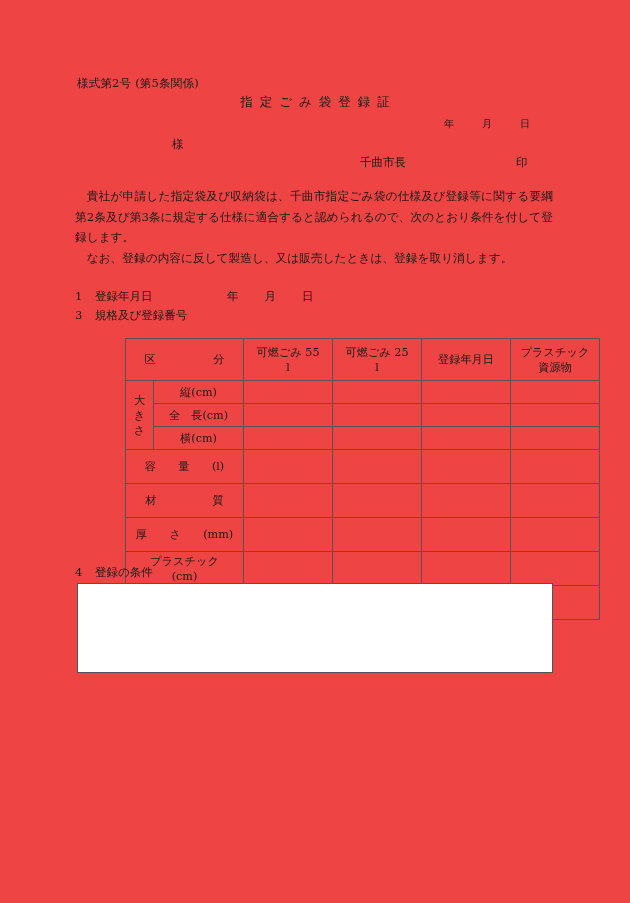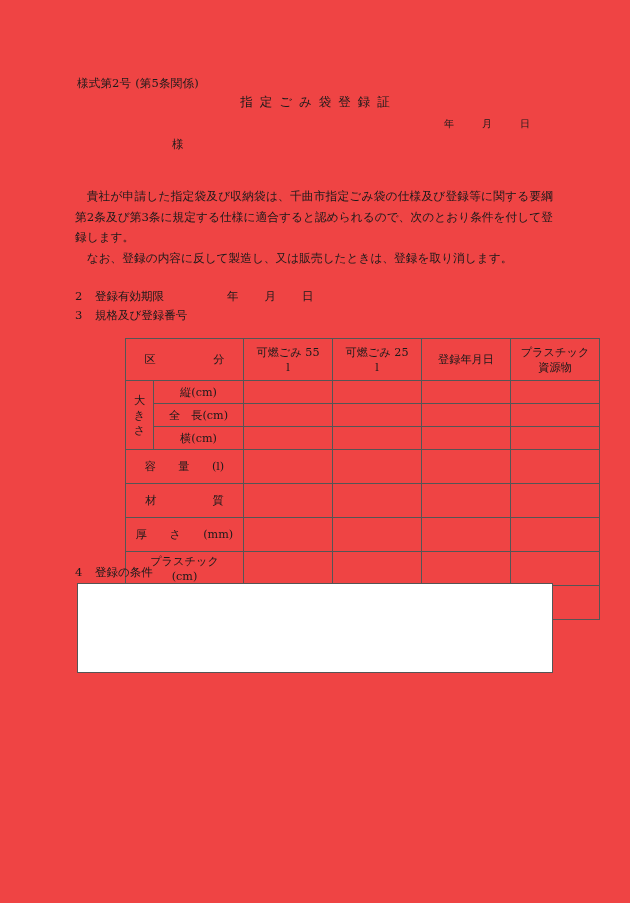--- a/index.html
+++ b/index.html
@@ -181,29 +181,32 @@
   <div class="form-no">様式第2号 (第5条関係)</div>
 
   <div class="doc-title">指定ごみ袋登録証</div>
 
   <div class="date-line">
     <span>年</span><span class="gap"></span><span>月</span><span class="gap"></span><span>日</span>
   </div>
 
   <div class="addressee">様</div>
 
+  <div class="issuer-row">
+    <span>千曲市長</span><span class="seal">印</span>
+  </div>
 
   <div class="body-text">
     <p>貴社が申請した指定袋及び収納袋は、千曲市指定ごみ袋の仕様及び登録等に関する要綱第2条及び第3条に規定する仕様に適合すると認められるので、次のとおり条件を付して登録します。</p>
     <p>なお、登録の内容に反して製造し、又は販売したときは、登録を取り消します。</p>
   </div>
 
   <div class="numbered">
     <div class="num-row">
-      <span class="idx">2</span><span class="lbl">登録有効期限</span><span class="ymd"><span>年</span><span class="g"></span><span>月</span><span class="g"></span><span>日</span></span>
+      <span class="idx">1</span><span class="lbl">登録年月日</span><span class="ymd"><span>年</span><span class="g"></span><span>月</span><span class="g"></span><span>日</span></span>
     </div>
     <div class="num-row">
       <span class="idx">3</span><span class="lbl">規格及び登録番号</span>
     </div>
   </div>
 
   <table class="spec">
     <colgroup>
       <col class="c-vert">
         <col class="c-sub">

